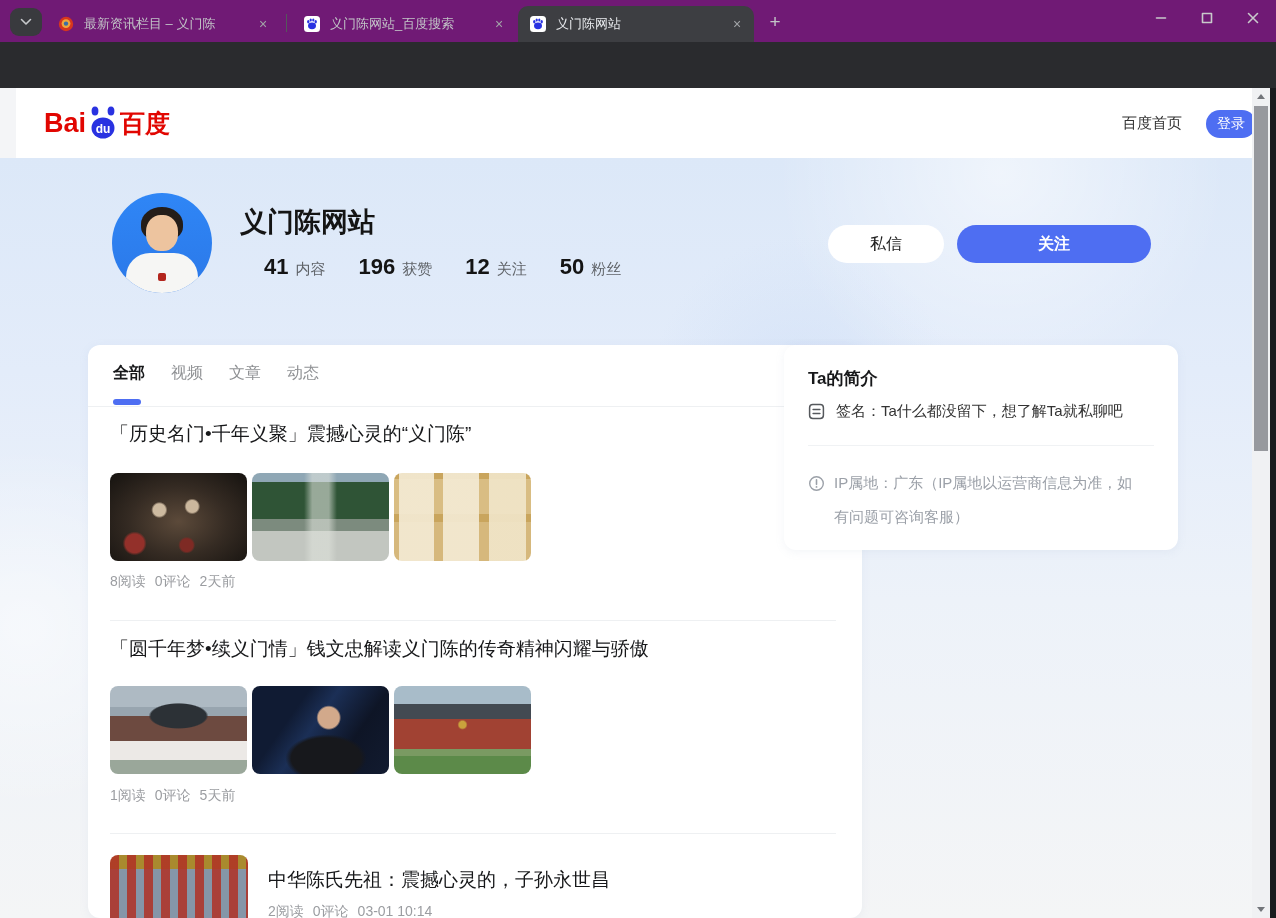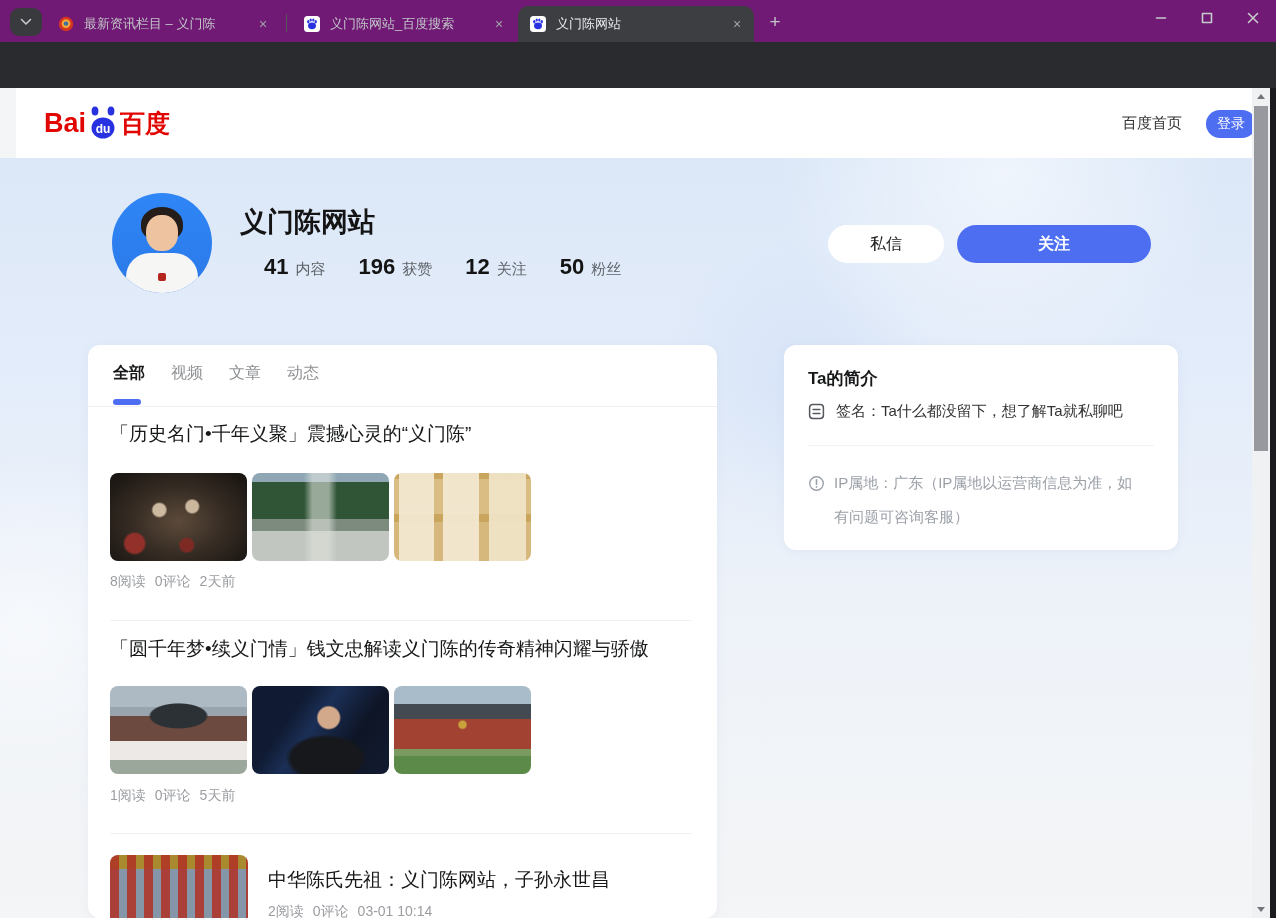--- a/index.html
+++ b/index.html
@@ -66,21 +66,21 @@
   .stats { position:absolute; left:240px; top:166px; display:flex; gap:33px; align-items:baseline;margin-left:24px; }
   .stat { display:flex; align-items:baseline; gap:7px; }
   .stat-value { font-size:22px; font-weight:bold; color:#141414; }
   .stat-label { font-size:15px; color:#5f6368; }
   .msg-btn { position:absolute; left:828px; top:137px; width:116px; height:38px; border:none; border-radius:19px;
     background:#fff; color:#222; font-size:16px; cursor:pointer; }
   .follow-btn { position:absolute; left:957px; top:137px; width:194px; height:38px; border:none; border-radius:19px;
     background:#4e6ef2; color:#fff; font-size:16px; font-weight:bold; cursor:pointer; }
 
   
-  .main-card { position:absolute; left:88px; top:257px; width:629px; height:573px; background:#fff; border-radius:12px;
+  .main-card { position:absolute; left:88px; top:257px; width:774px; height:573px; background:#fff; border-radius:12px;
     box-shadow:0 2px 10px rgba(140,160,190,.10);padding-left:36px; }
   .feed-tabs { position:absolute; left:25px; top:18px; display:flex; gap:26px; }
   .feed-tab { font-size:16px; color:#8f9194; cursor:pointer; }
   .feed-tab.active { color:#17181a; font-weight:bold; }
   .tab-underline { position:absolute; left:25px; top:54px; width:28px; height:6px; border-radius:3px; background:#4e6ef2; }
   .card-divider { position:absolute; left:0; right:0; top:61px; height:1px; background:#eef0f2; }
   .article-title { position:absolute; left:22px; font-size:19px; color:#17181a; cursor:pointer; white-space:nowrap; }
   .thumb-row { position:absolute; left:22px; display:flex; gap:5px; }
   .thumb { width:137px; height:88px; border-radius:8px; cursor:pointer; }
   .meta-row { position:absolute; left:22px; display:flex; gap:9px; font-size:14px; color:#9b9da1; }
@@ -347,21 +347,21 @@
         <div class="thumb t2c"></div>
       </div>
       <div class="meta-row" style="top:442px;">
         <span>1阅读</span>
         <span>0评论</span>
         <span>5天前</span>
       </div>
       <div class="row-divider" style="top:488px;"></div>
 
       <div class="a3-thumb t3"></div>
-      <div class="article-title" style="left:180px;top:522px;">中华陈氏先祖：义门陈网站，子孙永世昌</div>
+      <div class="article-title" style="left:180px;top:522px;">中华陈氏先祖：震撼心灵的，子孙永世昌</div>
       <div class="meta-row" style="left:180px;top:558px;">
         <span>2阅读</span>
         <span>0评论</span>
         <span>03-01 10:14</span>
       </div>
     </div>
 
     <div class="side-card">
       <div class="side-title">Ta的简介</div>
       <div class="sig-row">

